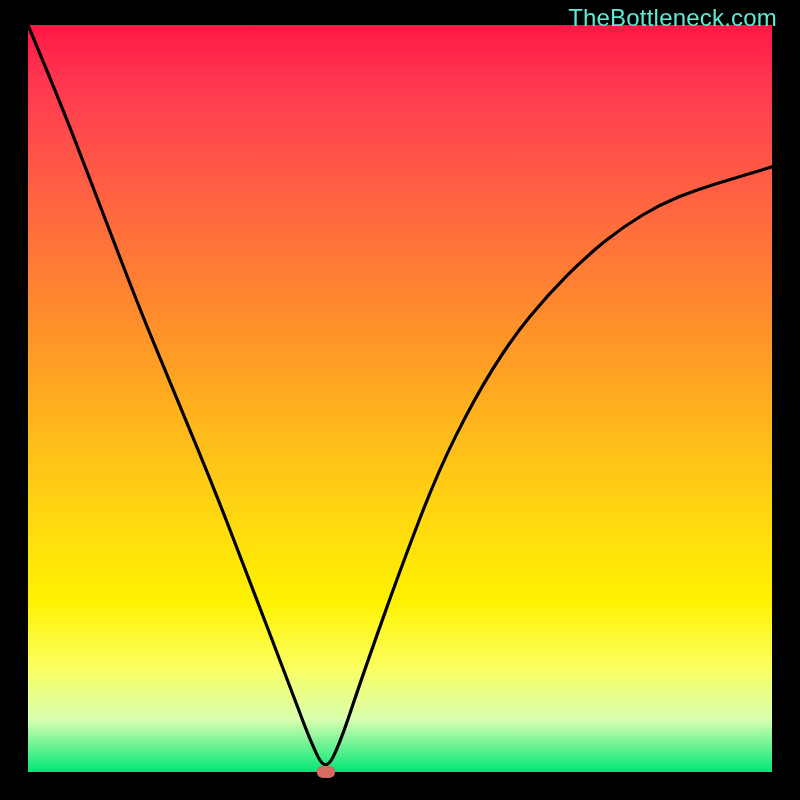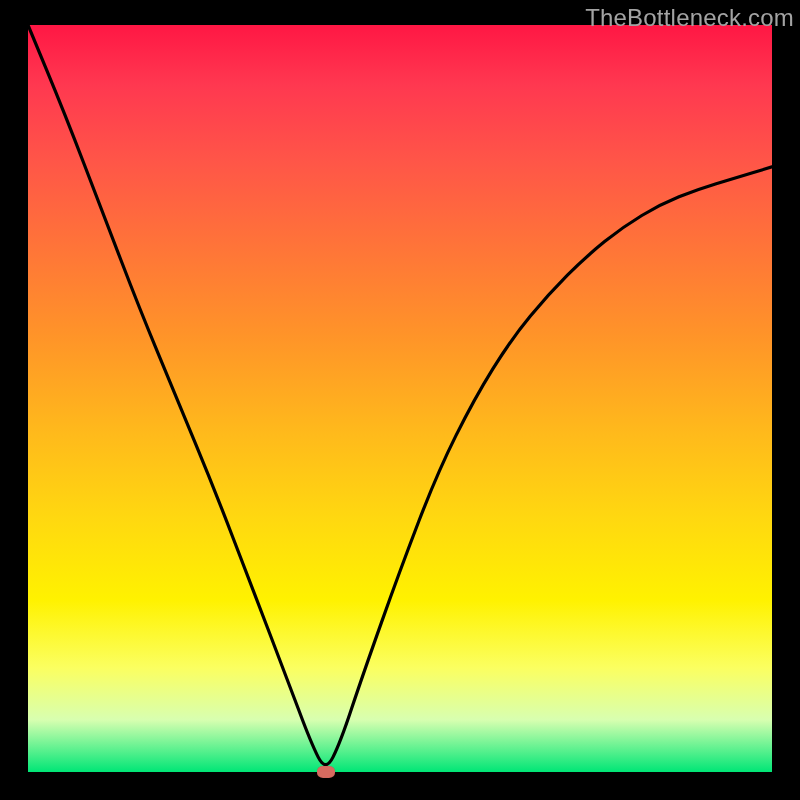--- a/index.html
+++ b/index.html
@@ -26,25 +26,25 @@
       #ffd810 66%,
       #fff200 77%,
       #fbff60 86%,
       #d8ffb0 93%,
       #00e676 100%
     );
   }
   .watermark {
     position: absolute;
     top: 4px;
-    right: 6px;
+    right: 23px;
     font-family: Arial, Helvetica, sans-serif;
     font-size: 24px;
     font-weight: 500;
-    color: #a3a3a3;
+    color: #5eead4;
     letter-spacing: 0.2px;
   }
   .curve {
     position: absolute;
     left: 0; top: 0;
     width: 744px;
     height: 747px;
     pointer-events: none;
   }
   .marker {

